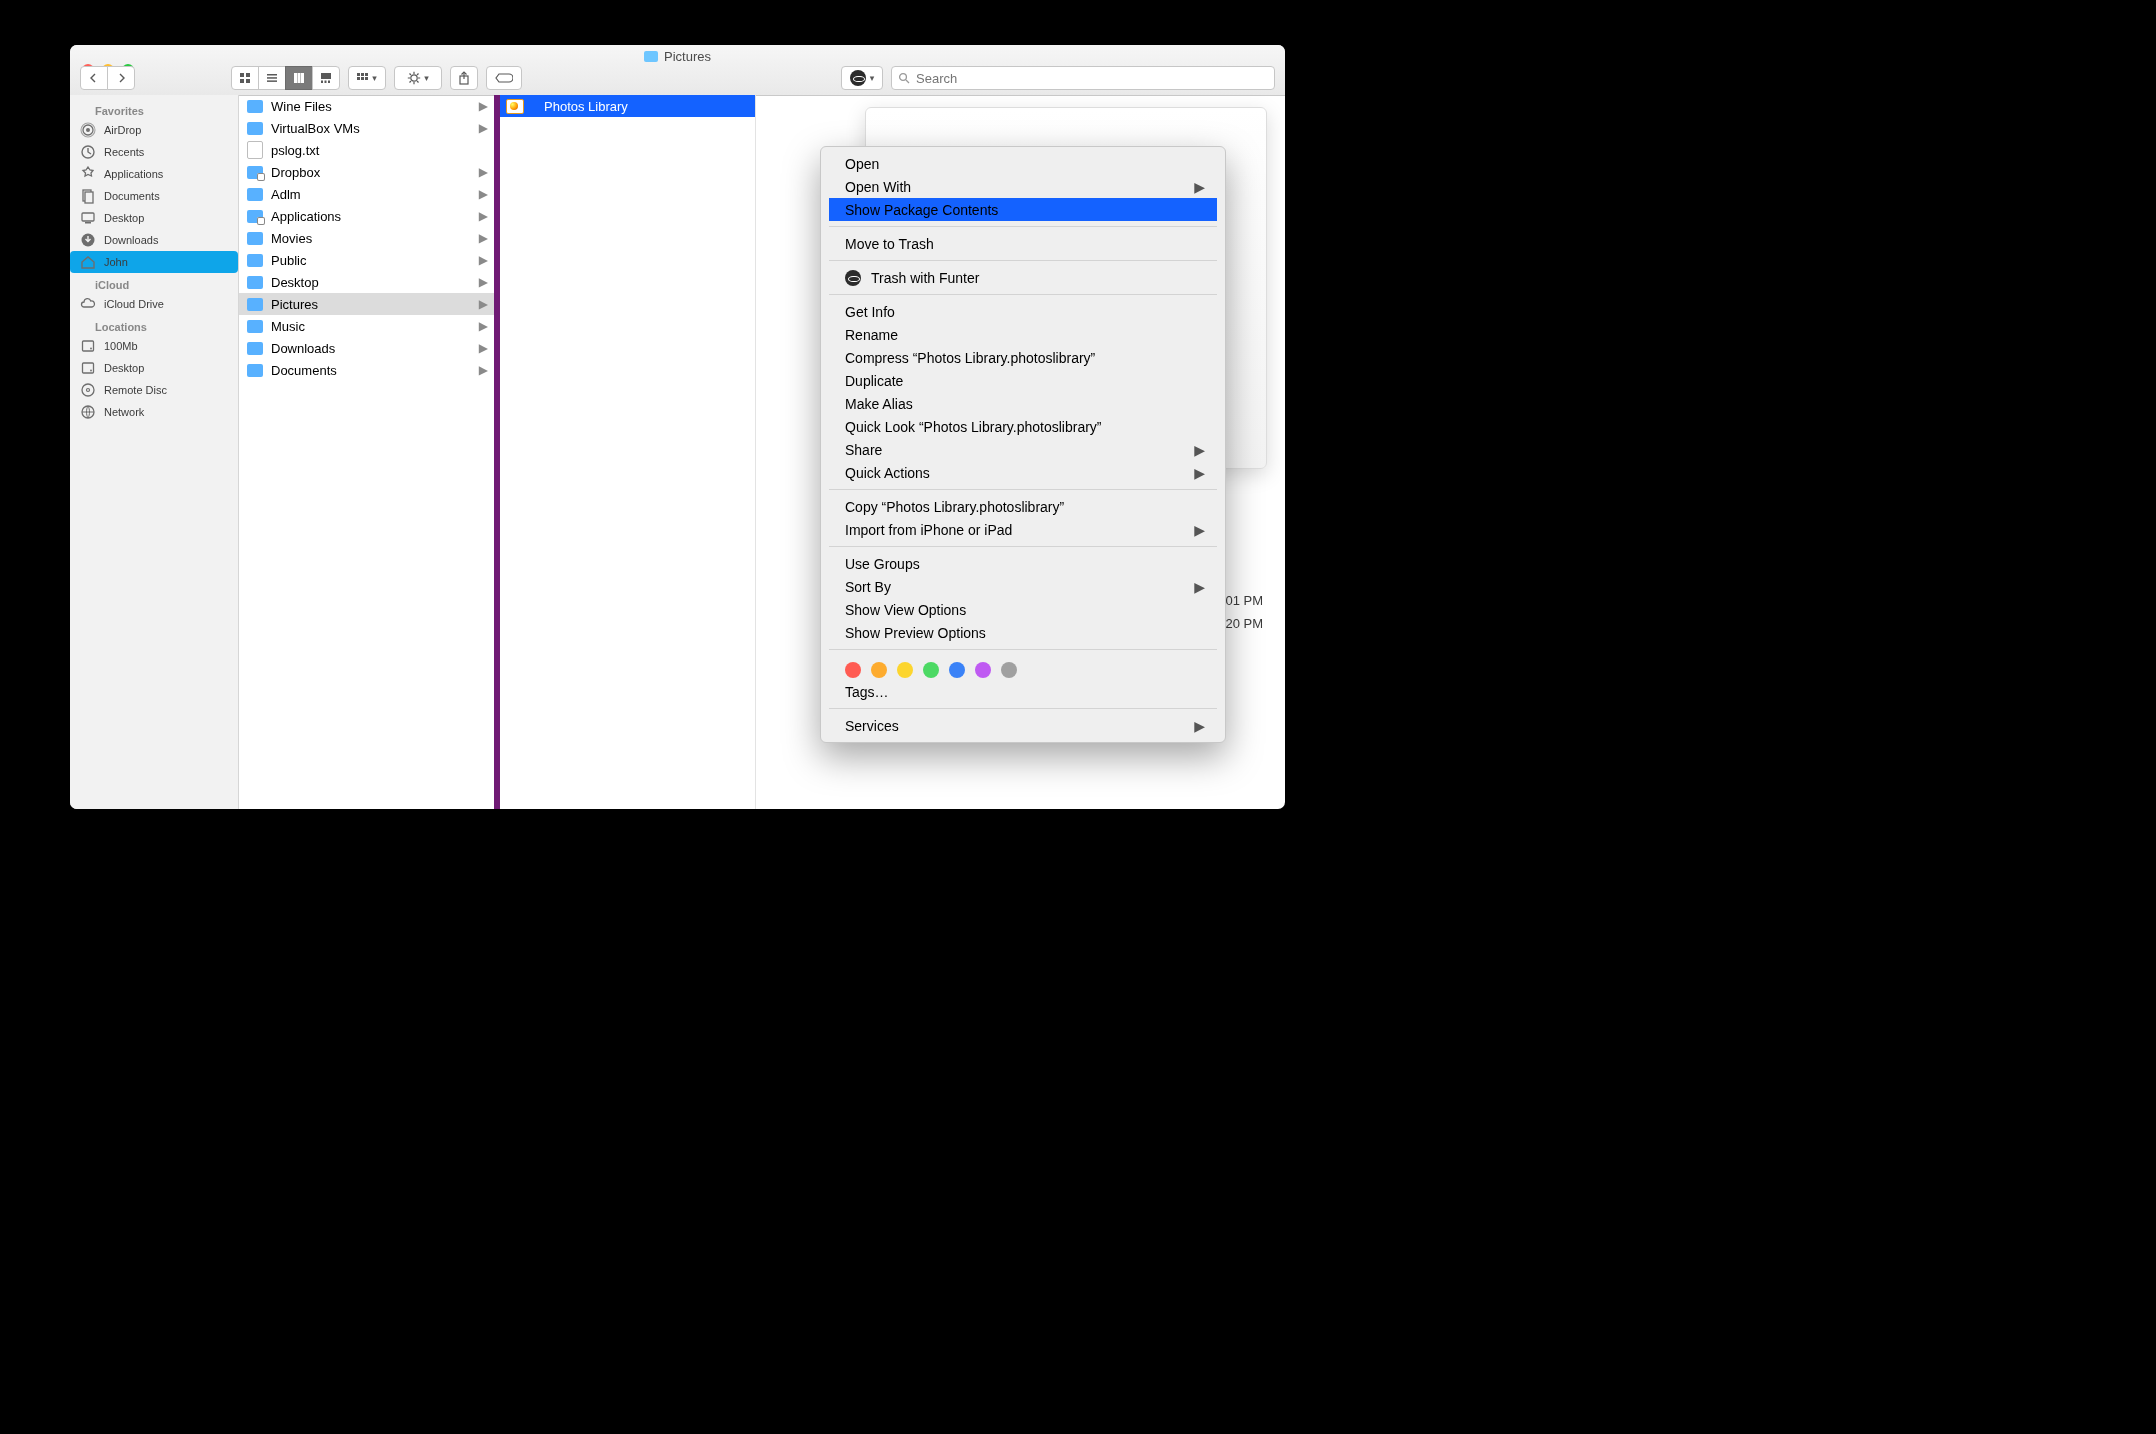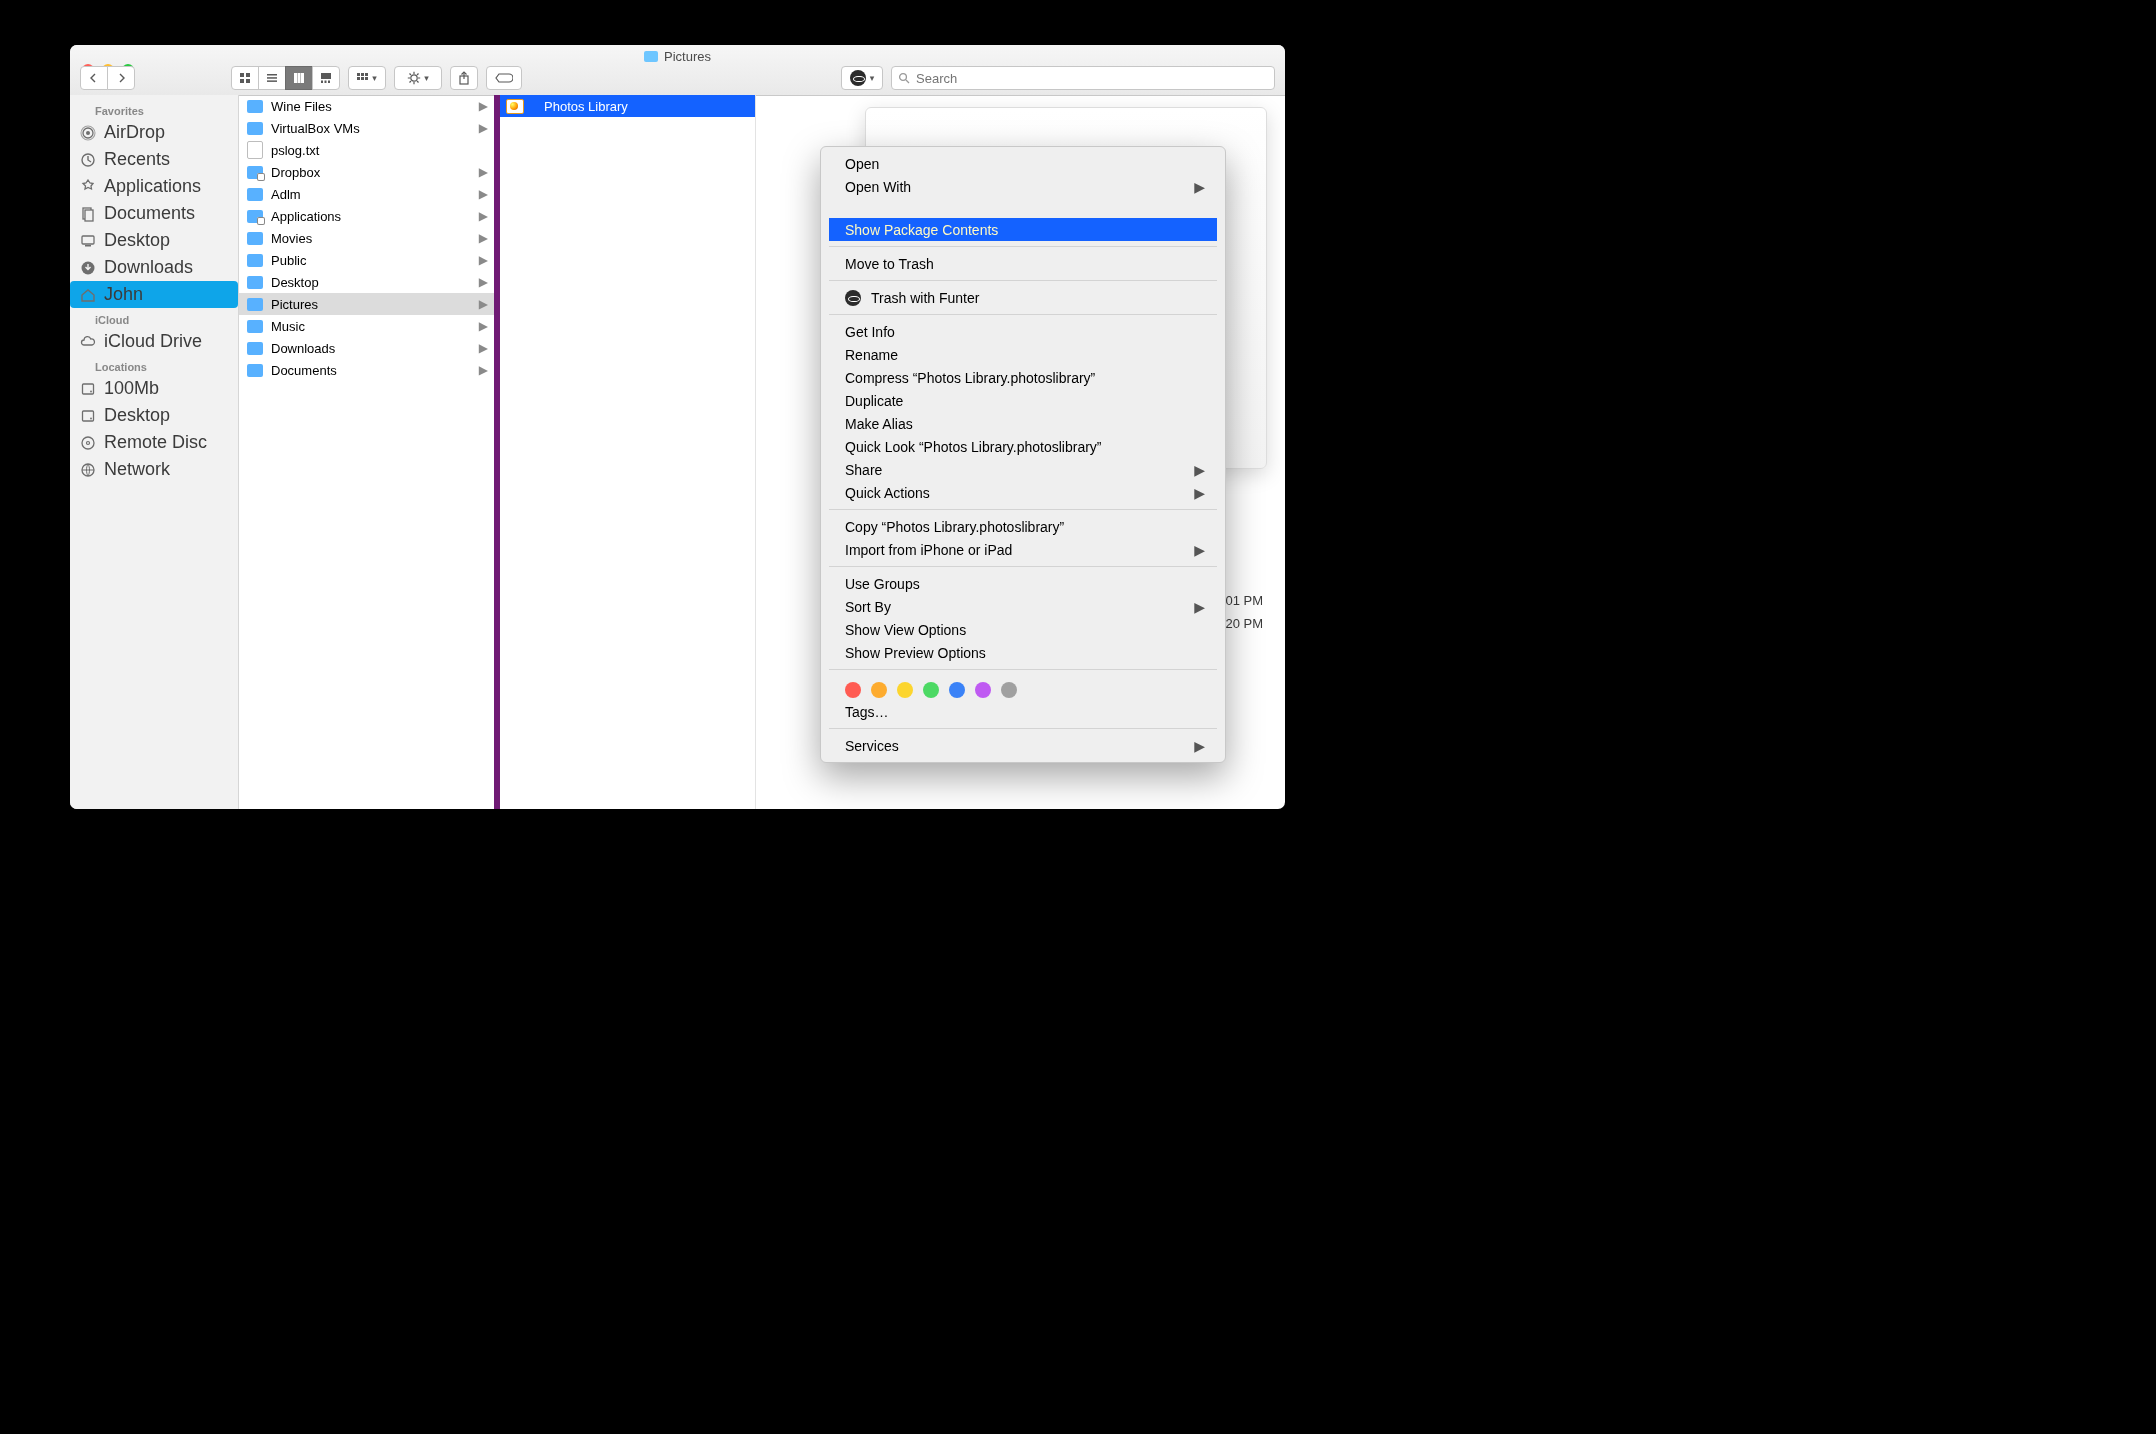--- a/index.html
+++ b/index.html
@@ -22,40 +22,40 @@
   .btn.active{background:#7a7a7a;color:#fff;border-color:#6b6b6b;}
   .spacer{flex:1;}
   .funter{width:40px;height:22px;border:1px solid #c6c6c6;border-radius:4px;display:flex;align-items:center;justify-content:center;background:#fff;gap:4px;}
   .eye{width:16px;height:16px;border-radius:50%;background:#2b2b2b;position:relative;}
   .eye::after{content:"";position:absolute;left:3px;top:6px;width:10px;height:4px;border-radius:50%/60%;border:1px solid #fff;}
   .search{flex:0 0 370px;height:22px;border:1px solid #c6c6c6;border-radius:4px;background:#fff;display:flex;align-items:center;padding:0 6px;color:#9a9a9a;gap:4px;}
   .search input{border:0;outline:0;flex:1;font-size:13px;background:transparent;}
   .body{position:absolute;left:0;right:0;top:50px;bottom:0;display:flex;}
   .sidebar{width:168px;background:#f2f2f2;border-right:1px solid #d6d6d6;padding:4px 0 0 0;overflow:hidden;}
   .sb-head{color:#888;font-size:11px;padding:6px 25px 2px;font-weight:600;}
-  .sb-item{display:flex;align-items:center;gap:8px;padding:3px 8px 3px 10px;color:#3b3b3b;font-size:18px;border-radius:4px;}
+  .sb-item{display:flex;align-items:center;gap:8px;padding:3px 8px 3px 10px;color:#3b3b3b;font-size:11px;border-radius:4px;}
   .sb-item.selected{background:#0ea5e9;}
   .sb-ico{width:16px;height:16px;flex:0 0 16px;display:inline-flex;align-items:center;justify-content:center;color:#6e6e6e;}
   .col{width:255px;border-right:6px solid #701a75;overflow:hidden;}
   .row{display:flex;align-items:center;height:22px;padding:0 8px;gap:8px;position:relative;}
   .row.selected{background:#dcdcdc;}
   .row .arrow{position:absolute;right:6px;top:4px;color:#8a8a8a;font-size:12px;}
   .fico{width:16px;height:13px;border-radius:2px;background:#58b1ff;position:relative;flex:0 0 16px;}
   .fico.alias::after{content:"";position:absolute;right:-2px;bottom:-2px;width:8px;height:8px;border-radius:2px;background:#fff;box-shadow:inset 0 0 0 1px #888;}
   .txtico{width:14px;height:16px;background:#fff;border:1px solid #bdbdbd;border-radius:2px;flex:0 0 14px;}
   .col2{width:255px;border-right:1px solid #e3e3e3;}
   .sel-row{display:flex;align-items:center;height:22px;background:#1462ff;color:#fff;margin:0;padding:0 6px;gap:20px;border-radius:0;}
   .sel-row .libico{width:16px;height:13px;border-radius:2px;background:#fff;border:1px solid #e69a1e;position:relative;}
   .sel-row .libico::after{content:"";position:absolute;left:3px;top:2px;width:8px;height:8px;border-radius:50%;background:radial-gradient(circle at 30% 30%,#ff6,#f90 60%,#c05000);}
   .preview{flex:1;padding:10px 18px;position:relative;}
   .preview-card{position:absolute;right:18px;top:12px;width:400px;height:360px;background:linear-gradient(#fff,#f3f3f3);border:1px solid #ddd;border-radius:6px;box-shadow:0 6px 20px rgba(0,0,0,.15);}
   .meta{position:absolute;right:22px;top:494px;font-size:13px;color:#3b3b3b;text-align:right;line-height:1.8;}
   .menu{position:absolute;left:750px;top:101px;width:388px;background:#efefef;border:1px solid #c8c8c8;border-radius:6px;box-shadow:0 14px 36px rgba(0,0,0,.35);padding:5px 8px;font-size:14px;z-index:50;}
   .mi{height:23px;display:flex;align-items:center;padding:0 16px;position:relative;}
-  .mi.hl{background:#1462ff;color:#fef9c3;margin-top:20px;}
+  .mi.hl{background:#1462ff;color:#000000;}
   .mi .sub{position:absolute;right:12px;color:#555;}
   .sep{height:1px;background:#d3d3d3;margin:5px 0;}
   .mi .eye2{width:16px;height:16px;border-radius:50%;background:#2b2b2b;margin-right:10px;position:relative;}
   .mi .eye2::after{content:"";position:absolute;left:3px;top:6px;width:10px;height:4px;border-radius:50%/60%;border:1px solid #fff;}
   .tags{display:flex;gap:10px;padding:7px 16px 2px;}
   .tagdot{width:16px;height:16px;border-radius:50%;}
   svg{display:block;}
 </style>
 </head>
 <body>

